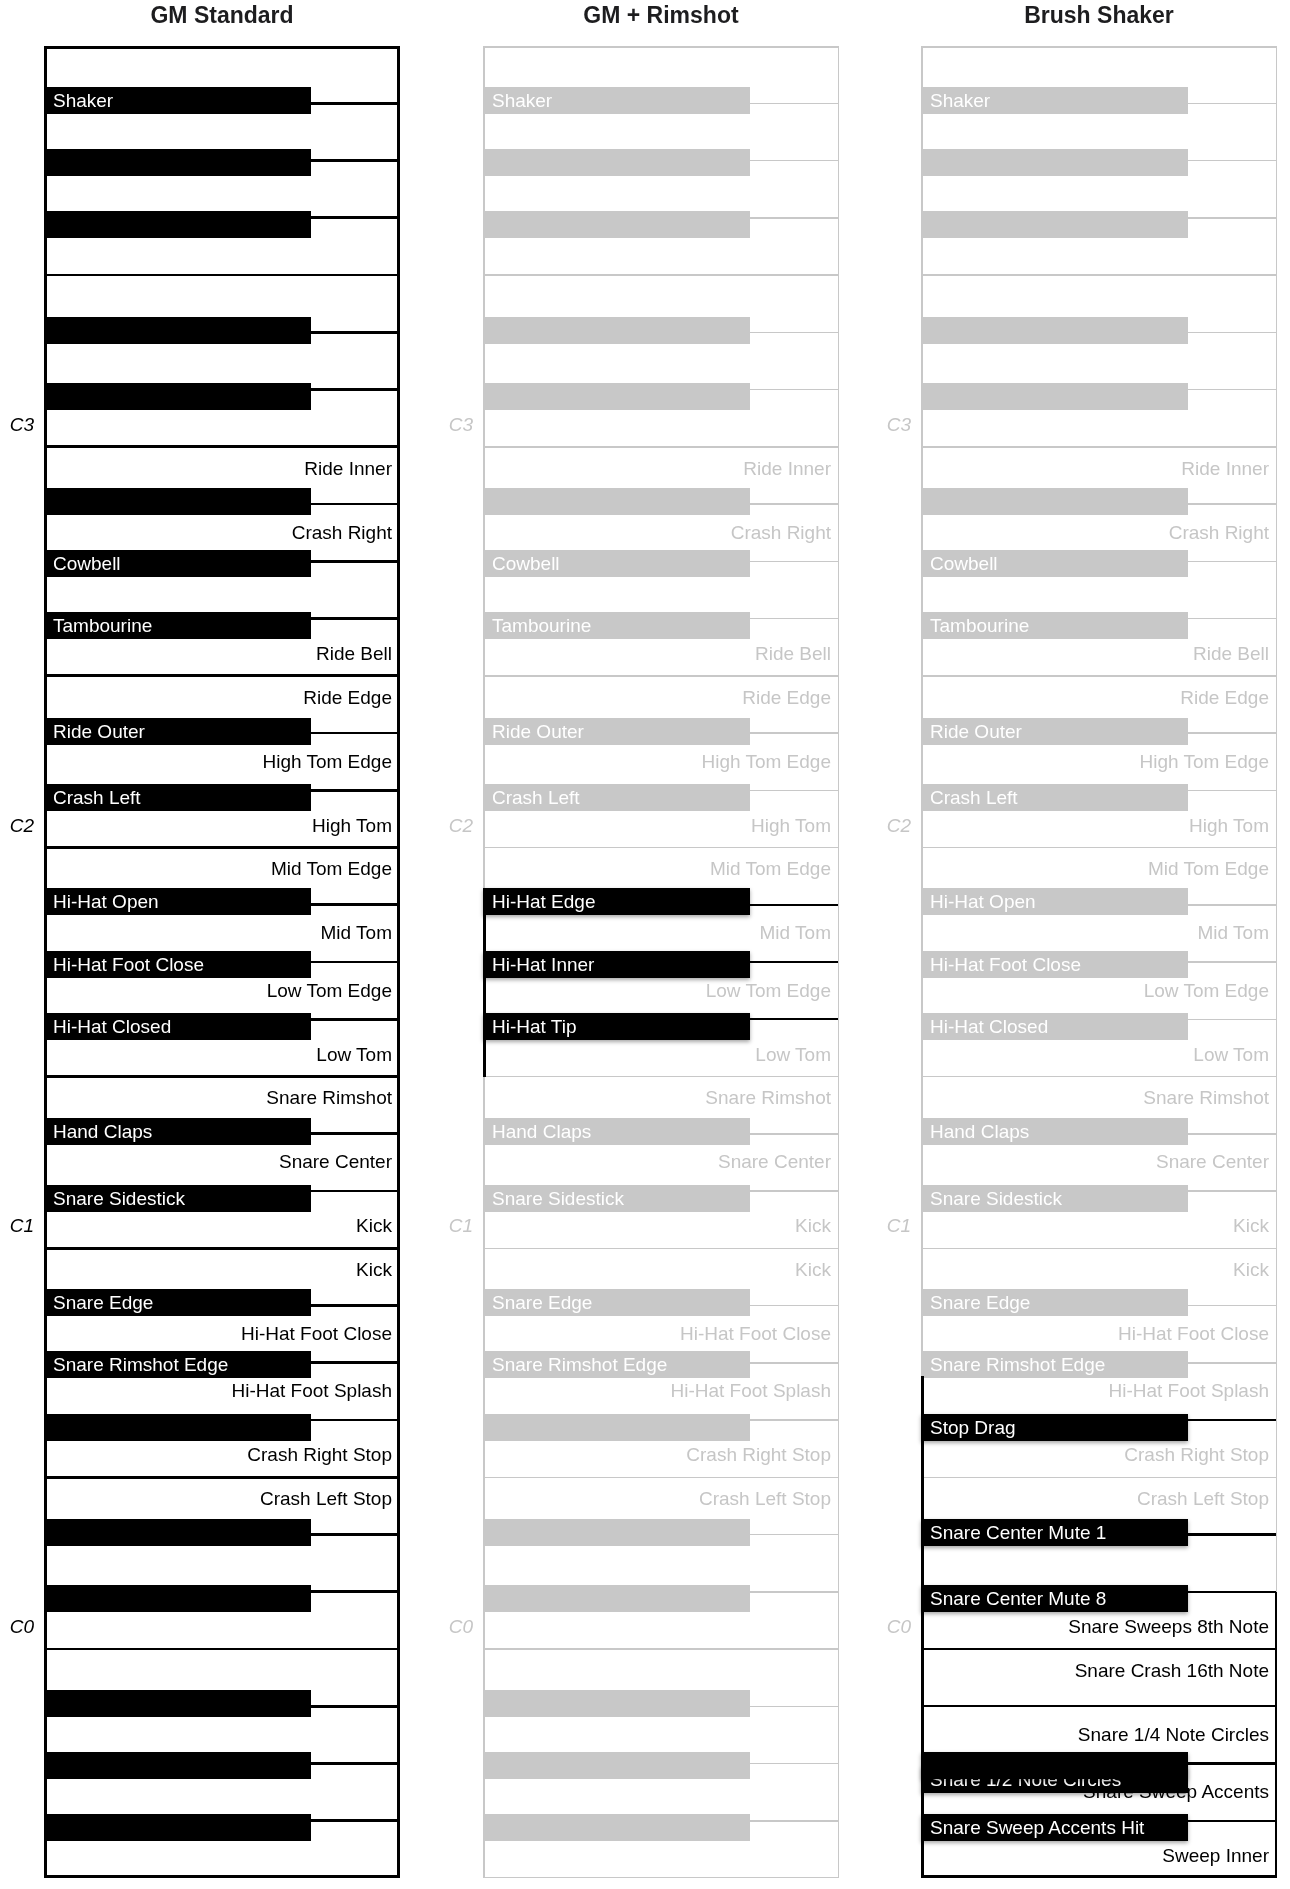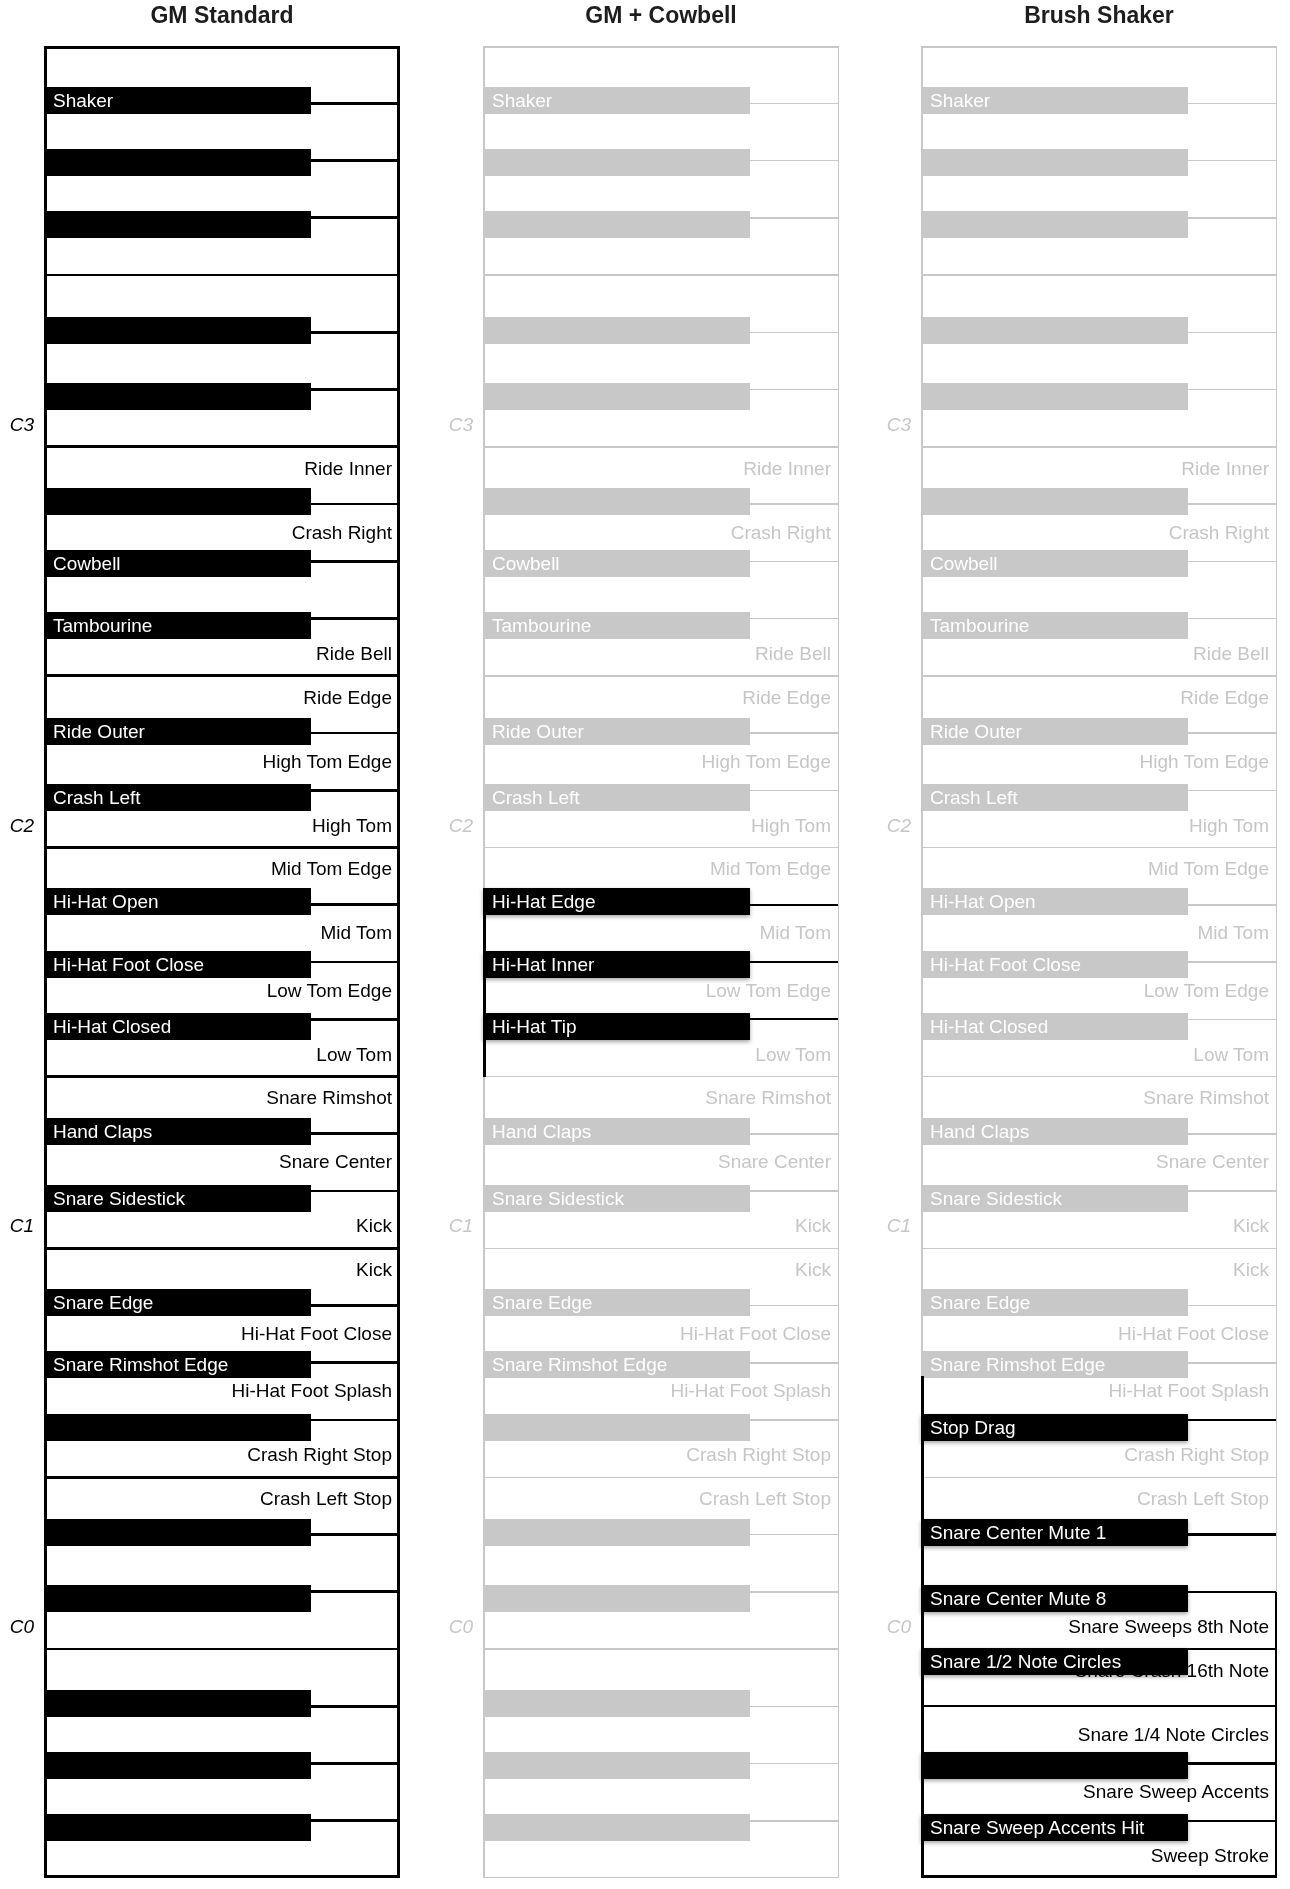--- a/index.html
+++ b/index.html
@@ -17,21 +17,21 @@
              white-space:nowrap;overflow:hidden;z-index:3;}
   .bstrip{position:absolute;z-index:2;}
   .astrip{position:absolute;z-index:4;background:#000;}
   .octave-label{position:absolute;width:72px;height:26px;line-height:26px;
                 text-align:right;font-style:italic;font-size:19px;}
 </style>
 </head>
 <body>
 
 <div class="kb-title" style="left:44px">GM Standard</div>
-<div class="kb-title" style="left:483px">GM + Cowbell</div>
+<div class="kb-title" style="left:483px">GM + Rimshot</div>
 <div class="kb-title" style="left:921px">Brush Shaker</div>
 
 <div class="kb" style="left: 44px;">
     <div class="white-cell" style="top: 0px; height: 57.25px;"></div>
     <div class="white-cell" style="top: 57.25px; height: 57.25px;"></div>
     <div class="white-cell" style="top: 114.5px; height: 57.25px;"></div>
     <div class="white-cell" style="top: 171.75px; height: 57.25px;"></div>
     <div class="white-cell" style="top: 229px; height: 57.25px;"></div>
     <div class="white-cell" style="top: 286.25px; height: 57.25px;"></div>
     <div class="white-cell" style="top: 343.5px; height: 57.25px;"></div>
@@ -304,21 +304,21 @@
     <div class="white-cell" style="top: 1488.5px; height: 57.25px;"></div>
     <div class="white-cell" style="top: 1545.75px; height: 57.25px;"></div>
     <div class="white-label" style="top: 1568.12px; color: rgb(0, 0, 0);">Snare Sweeps 8th Note</div>
     <div class="white-cell" style="top: 1603px; height: 57.25px;"></div>
     <div class="white-label" style="top: 1611.88px; color: rgb(0, 0, 0);">Snare Crash 16th Note</div>
     <div class="white-cell" style="top: 1660.25px; height: 57.25px;"></div>
     <div class="white-label" style="top: 1675.88px; color: rgb(0, 0, 0);">Snare 1/4 Note Circles</div>
     <div class="white-cell" style="top: 1717.5px; height: 57.25px;"></div>
     <div class="white-label" style="top: 1733.12px; color: rgb(0, 0, 0);">Snare Sweep Accents</div>
     <div class="white-cell" style="top: 1774.75px; height: 57.25px;"></div>
-    <div class="white-label" style="top: 1797.12px; color: rgb(0, 0, 0);">Sweep Stroke</div>
+    <div class="white-label" style="top: 1797.12px; color: rgb(0, 0, 0);">Sweep Inner</div>
     <div class="bline" style="top: 56.5px; height: 1.5px; background: rgb(200, 200, 200);"></div>
     <div class="bline" style="top: 113.75px; height: 1.5px; background: rgb(200, 200, 200);"></div>
     <div class="bline" style="top: 171px; height: 1.5px; background: rgb(200, 200, 200);"></div>
     <div class="bline" style="top: 228.25px; height: 1.5px; background: rgb(200, 200, 200);"></div>
     <div class="bline" style="top: 285.5px; height: 1.5px; background: rgb(200, 200, 200);"></div>
     <div class="bline" style="top: 342.75px; height: 1.5px; background: rgb(200, 200, 200);"></div>
     <div class="bline" style="top: 400px; height: 1.5px; background: rgb(200, 200, 200);"></div>
     <div class="bline" style="top: 457.25px; height: 1.5px; background: rgb(200, 200, 200);"></div>
     <div class="bline" style="top: 514.5px; height: 1.5px; background: rgb(200, 200, 200);"></div>
     <div class="bline" style="top: 571.75px; height: 1.5px; background: rgb(200, 200, 200);"></div>
@@ -356,21 +356,21 @@
     <div class="black-key" style="top: 842.25px; background: rgb(200, 200, 200); color: rgb(255, 255, 255);">Hi-Hat Open</div>
     <div class="black-key" style="top: 904.5px; background: rgb(200, 200, 200); color: rgb(255, 255, 255);">Hi-Hat Foot Close</div>
     <div class="black-key" style="top: 966.75px; background: rgb(200, 200, 200); color: rgb(255, 255, 255);">Hi-Hat Closed</div>
     <div class="black-key" style="top: 1072.25px; background: rgb(200, 200, 200); color: rgb(255, 255, 255);">Hand Claps</div>
     <div class="black-key" style="top: 1138.5px; background: rgb(200, 200, 200); color: rgb(255, 255, 255);">Snare Sidestick</div>
     <div class="black-key" style="top: 1243px; background: rgb(200, 200, 200); color: rgb(255, 255, 255);">Snare Edge</div>
     <div class="black-key" style="top: 1305.25px; background: rgb(200, 200, 200); color: rgb(255, 255, 255);">Snare Rimshot Edge</div>
     <div class="black-key" style="top: 1367.5px; background: rgb(0, 0, 0); color: rgb(255, 255, 255); box-shadow: rgba(0, 0, 0, 0.35) 0px 2px 4px;">Stop Drag</div>
     <div class="black-key" style="top: 1473px; background: rgb(0, 0, 0); color: rgb(255, 255, 255); box-shadow: rgba(0, 0, 0, 0.35) 0px 2px 4px;">Snare Center Mute 1</div>
     <div class="black-key" style="top: 1539.25px; background: rgb(0, 0, 0); color: rgb(255, 255, 255); box-shadow: rgba(0, 0, 0, 0.35) 0px 2px 4px;">Snare Center Mute 8</div>
-    <div class="black-key" style="top: 1602px; background: rgb(0, 0, 0); color: rgb(255, 255, 255); box-shadow: rgba(0, 0, 0, 0.35) 0px 2px 4px;">Snare 1/2 Note Circles</div>
+    <div class="black-key" style="top: 1720px; background: rgb(0, 0, 0); color: rgb(255, 255, 255); box-shadow: rgba(0, 0, 0, 0.35) 0px 2px 4px;">Snare 1/2 Note Circles</div>
     <div class="black-key" style="top: 1706px; background: rgb(0, 0, 0); color: rgb(255, 255, 255); box-shadow: rgba(0, 0, 0, 0.35) 0px 2px 4px;"></div>
     <div class="black-key" style="top: 1768.25px; background: rgb(0, 0, 0); color: rgb(255, 255, 255); box-shadow: rgba(0, 0, 0, 0.35) 0px 2px 4px;">Snare Sweep Accents Hit</div>
     <div class="bstrip" style="left: 0px; top: 0px; width: 100%; height: 1.5px; background: rgb(200, 200, 200);"></div>
     <div class="bstrip" style="left: 0px; top: 1830.5px; width: 100%; height: 1.5px; background: rgb(200, 200, 200);"></div>
     <div class="bstrip" style="left: 0px; top: 0px; width: 1.5px; height: 1832px; background: rgb(200, 200, 200);"></div>
     <div class="bstrip" style="left: 354.5px; top: 0px; width: 1.5px; height: 1832px; background: rgb(200, 200, 200);"></div>
     <div class="astrip" style="left: 0px; top: 1330.25px; width: 2.5px; height: 501.75px;"></div>
     <div class="astrip" style="left: 353.5px; top: 1545.75px; width: 2.5px; height: 286.25px;"></div>
     <div class="astrip" style="left: 0px; top: 1829.4px; width: 356px; height: 2.6px;"></div>
   </div>

